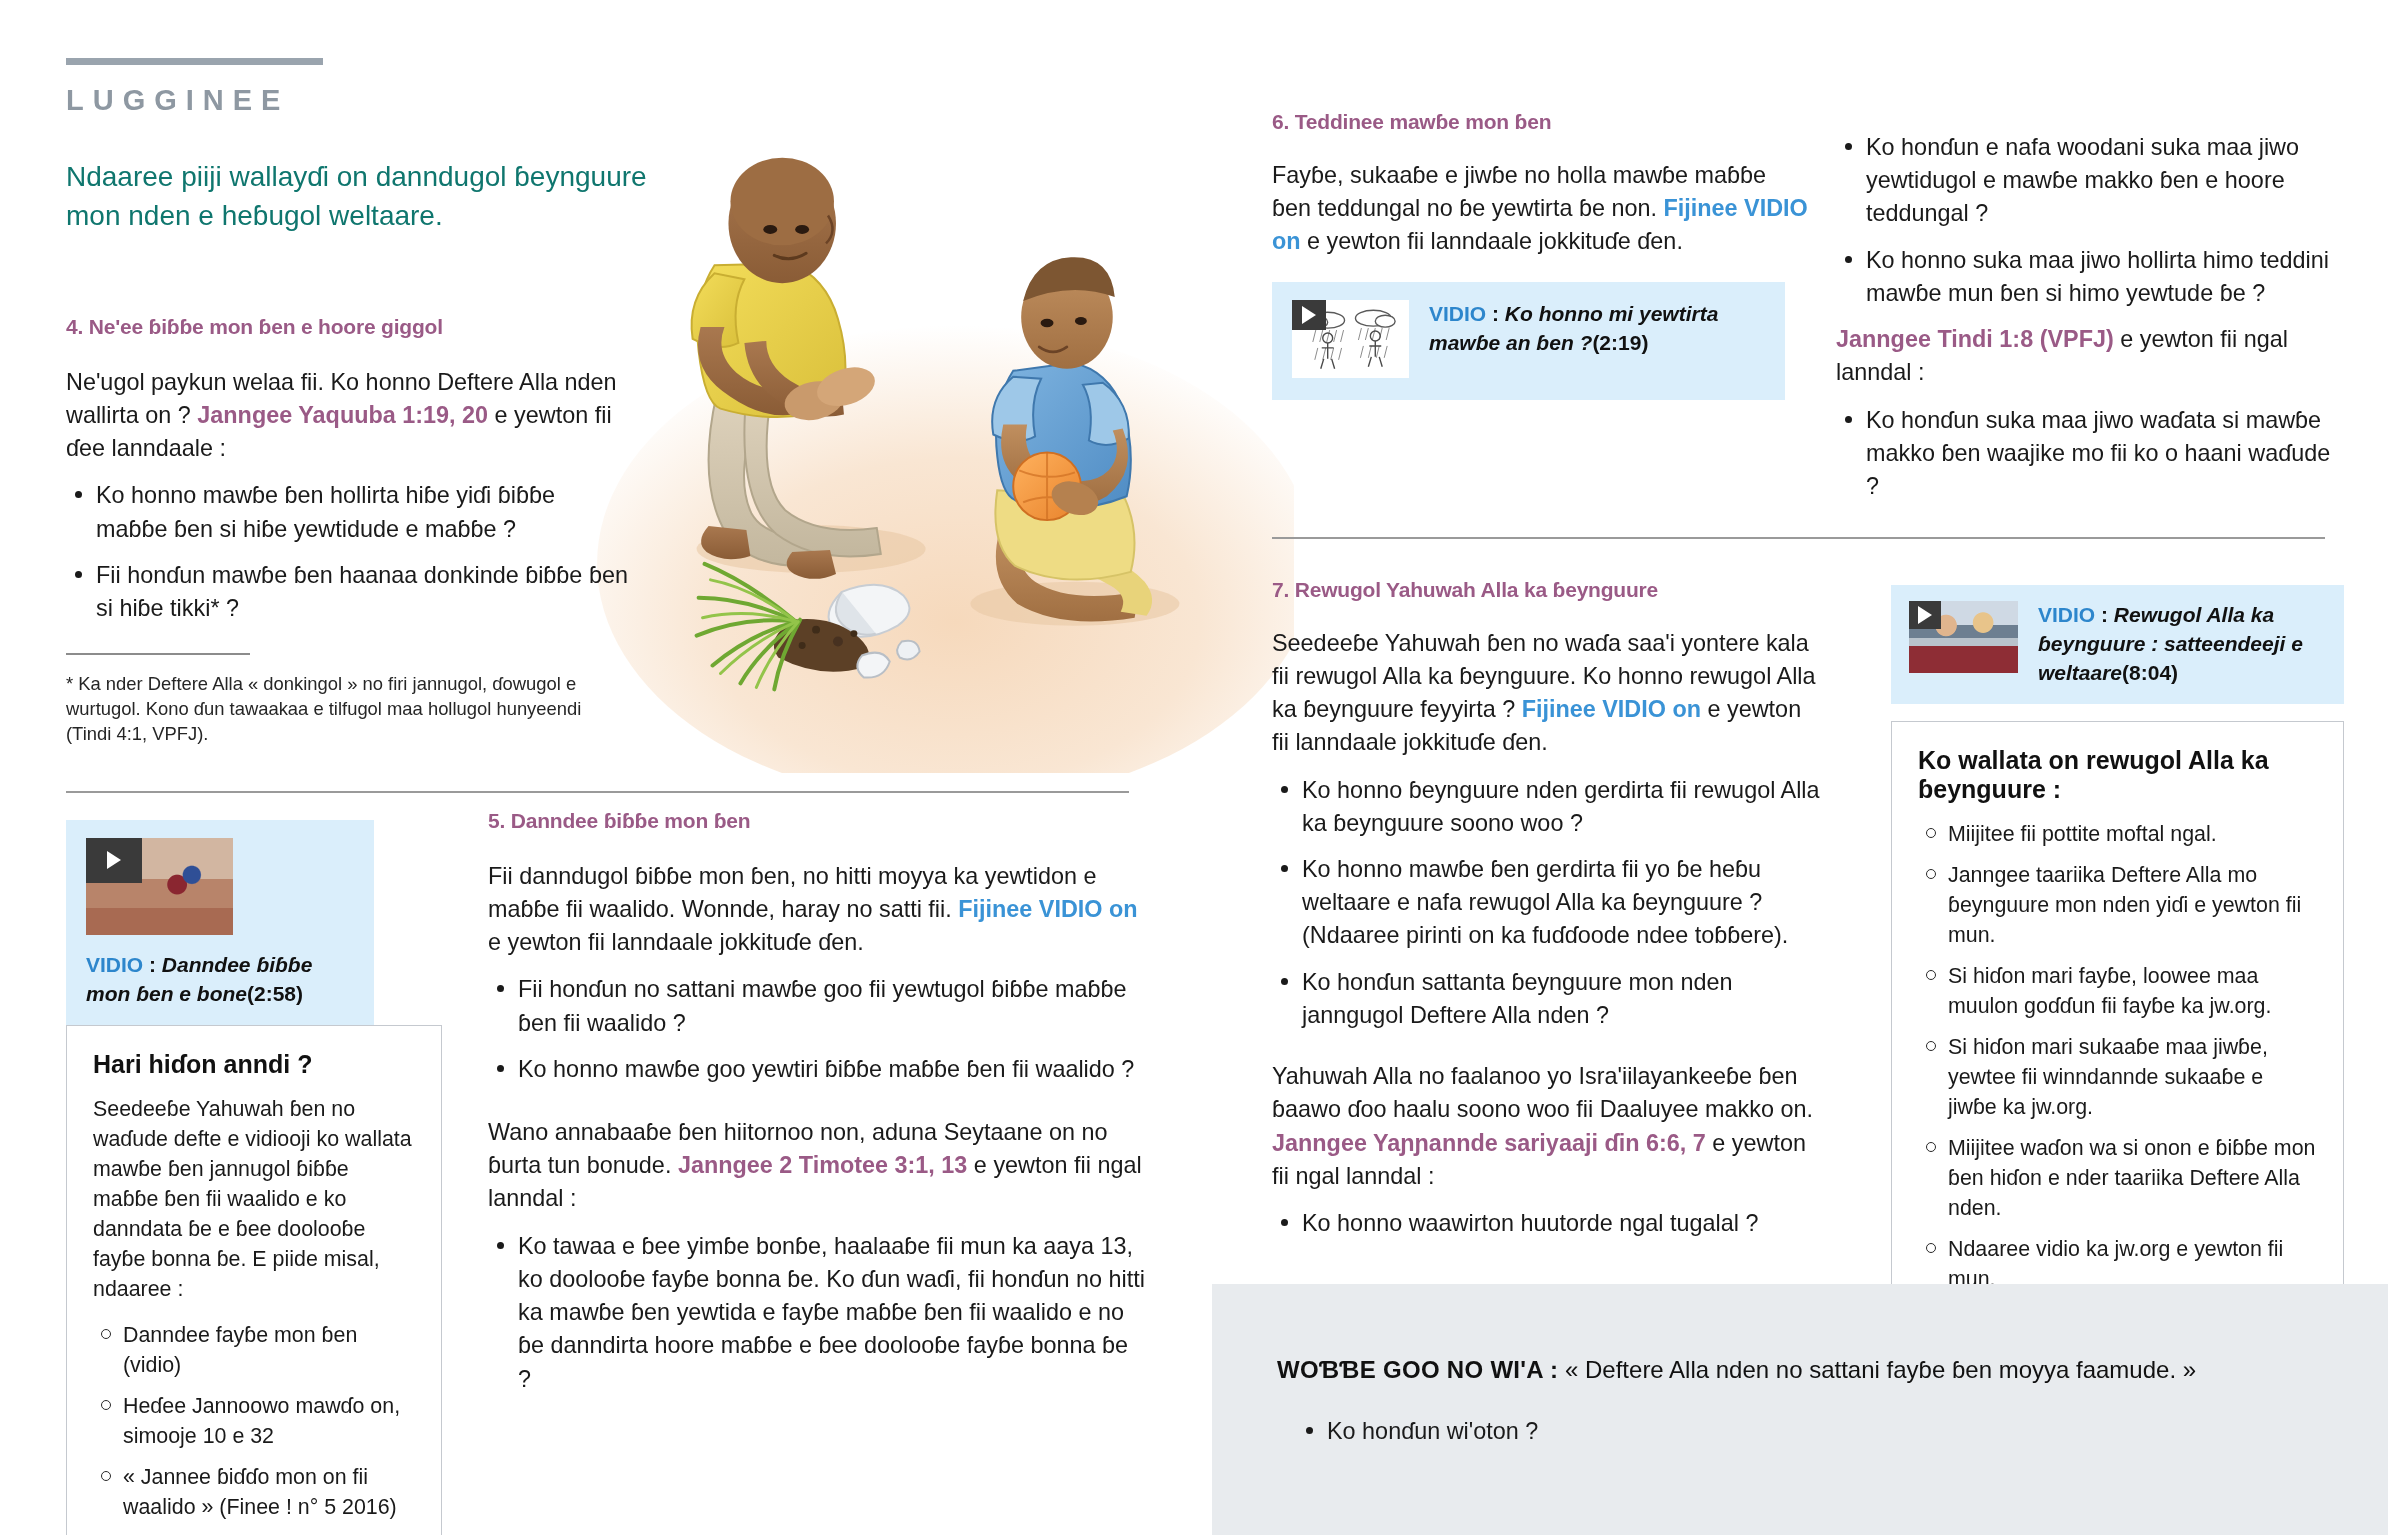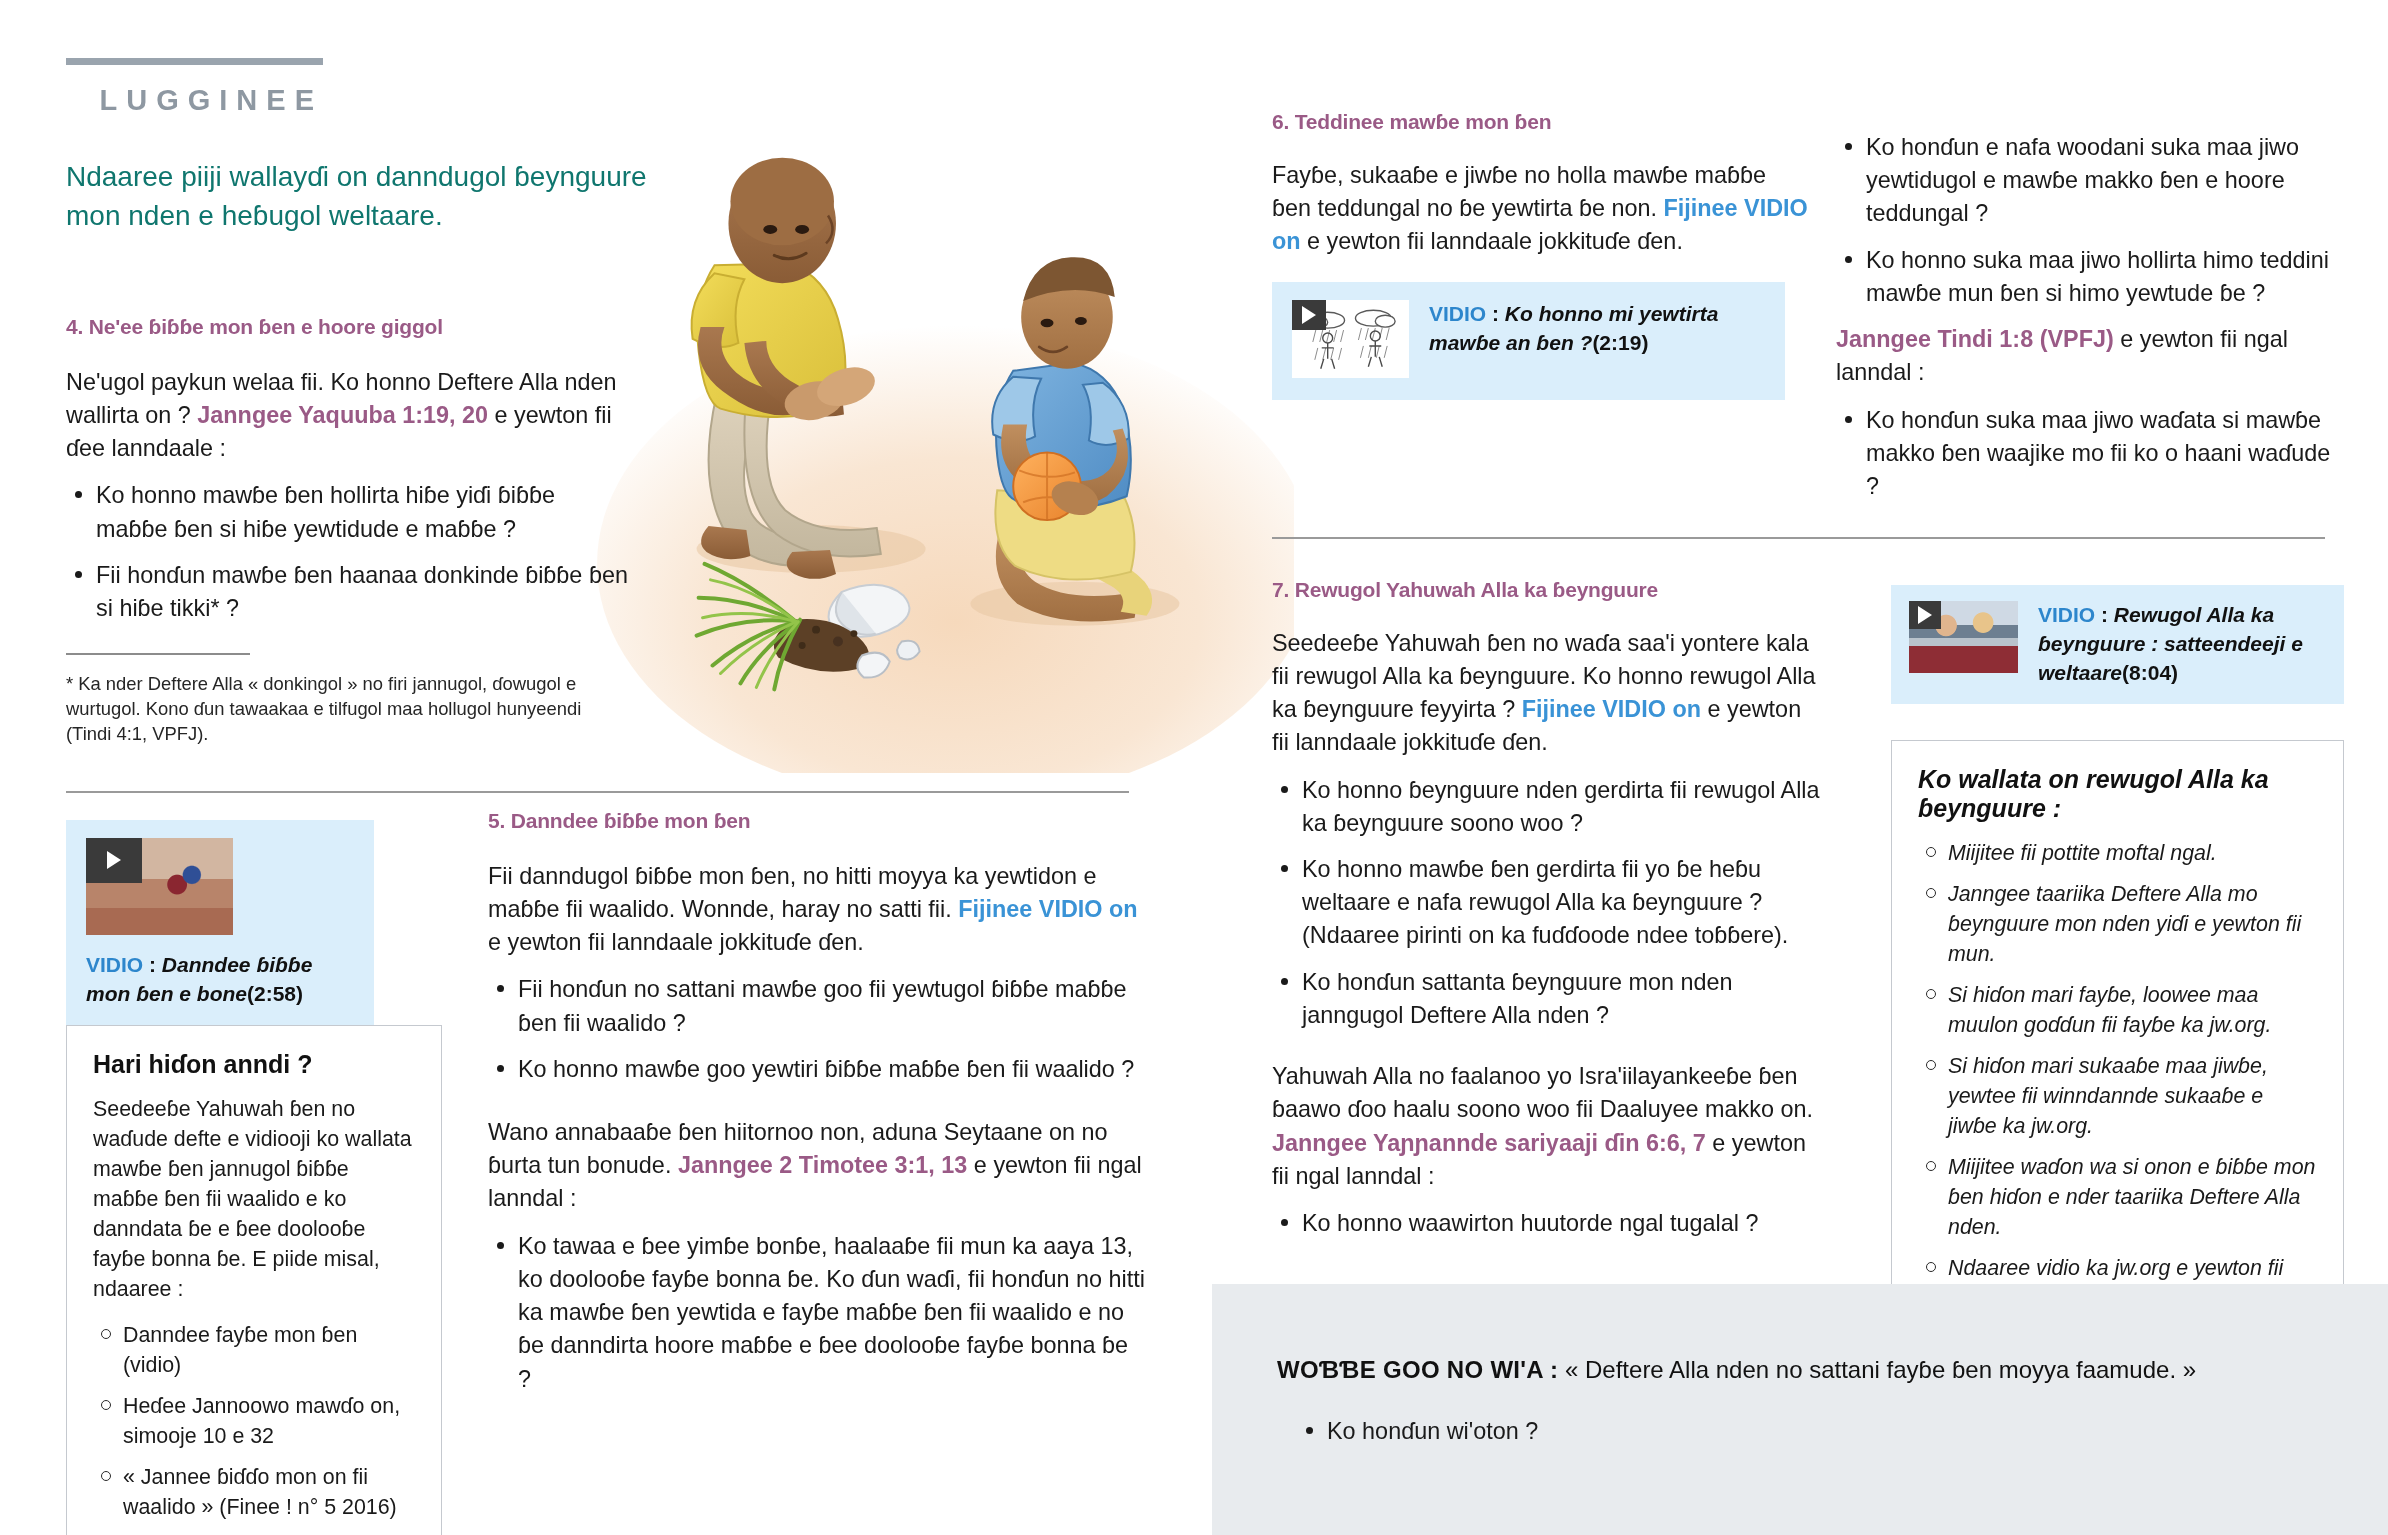--- a/index.html
+++ b/index.html
@@ -38,21 +38,20 @@
     width:8px; height:8px; border-radius:50%;
     background:transparent; border:1.6px solid #2a2a2a;
   }
 
   
   .masthead { position:absolute; left:66px; top:58px; }
   .masthead .rule { width:257px; height:7px; background:#9aa4ae; }
   .masthead .word {
     margin-top:19px; font-size:29px; font-weight:700; letter-spacing:9px;
     color:#8e98a2;
-    text-align:right;
   }
   .intro {
     position:absolute; left:66px; top:157px; width:617px;
     font-size:28px; line-height:1.40; color:#0f766e;
   }
 
   
   .col-left { position:absolute; left:66px; top:314px; width:567px; }
   .col-left .heading { margin-bottom:26px; }
   .footnote-wrap { position:absolute; left:66px; top:653px; width:527px; }
@@ -378,21 +377,21 @@
     <div class="videobox inline" style="padding:16px 18px;">
       <div class="thumb" style="width:109px;height:72px;">
         <div class="art-worship"></div>
         <div class="play" style="width:32px;height:28px;"></div>
       </div>
       <div class="vidcap">
         <span class="lbl">VIDIO</span><span class="plain"> : </span><span>Rewugol Alla ka ɓeynguure : satteendeeji e weltaare</span><span class="plain">(8:04)</span>
       </div>
     </div>
 
-    <div class="factbox" style="margin-top:36px;font-style:italic;">
+    <div class="factbox" style="margin-top:17px;">
       <h4>Ko wallata on rewugol Alla ka ɓeynguure :</h4>
       <ul class="hollow">
         <li>Miijitee fii pottite moftal ngal.</li>
         <li>Janngee taariika Deftere Alla mo ɓeynguure mon nden yiɗi e yewton fii mun.</li>
         <li>Si hiɗon mari fayɓe, loowee maa muulon goɗɗun fii fayɓe ka jw.org.</li>
         <li>Si hiɗon mari sukaaɓe maa jiwɓe, yewtee fii winndannde sukaaɓe e jiwɓe ka jw.org.</li>
         <li>Miijitee waɗon wa si onon e ɓiɓɓe mon ɓen hiɗon e nder taariika Deftere Alla nden.</li>
         <li>Ndaaree vidio ka jw.org e yewton fii mun.</li>
       </ul>
     </div>

